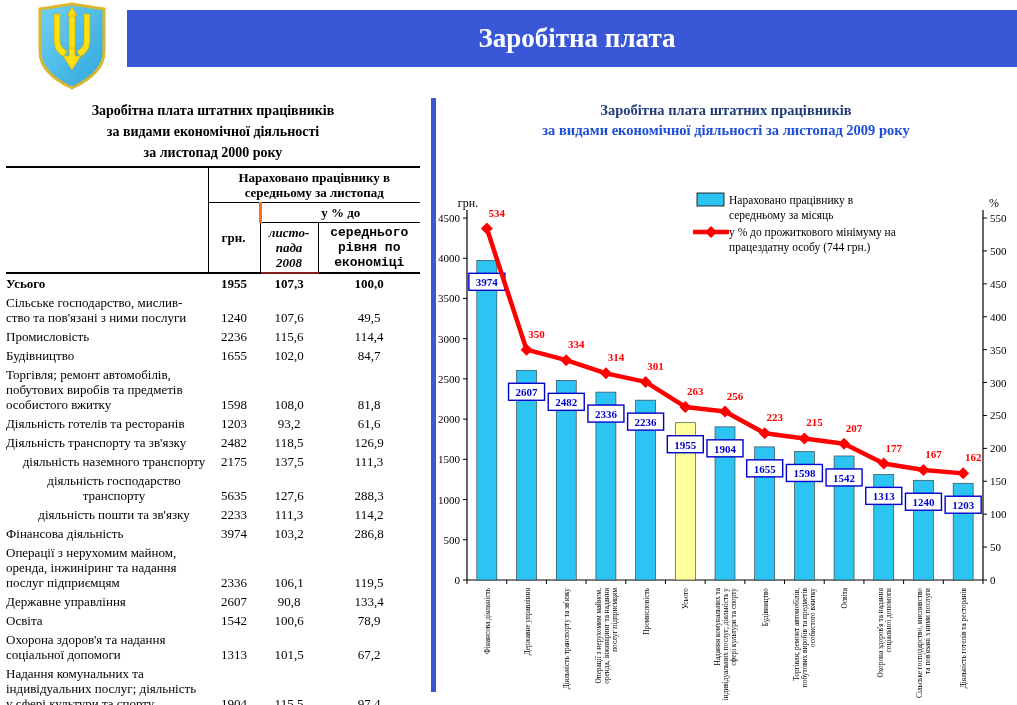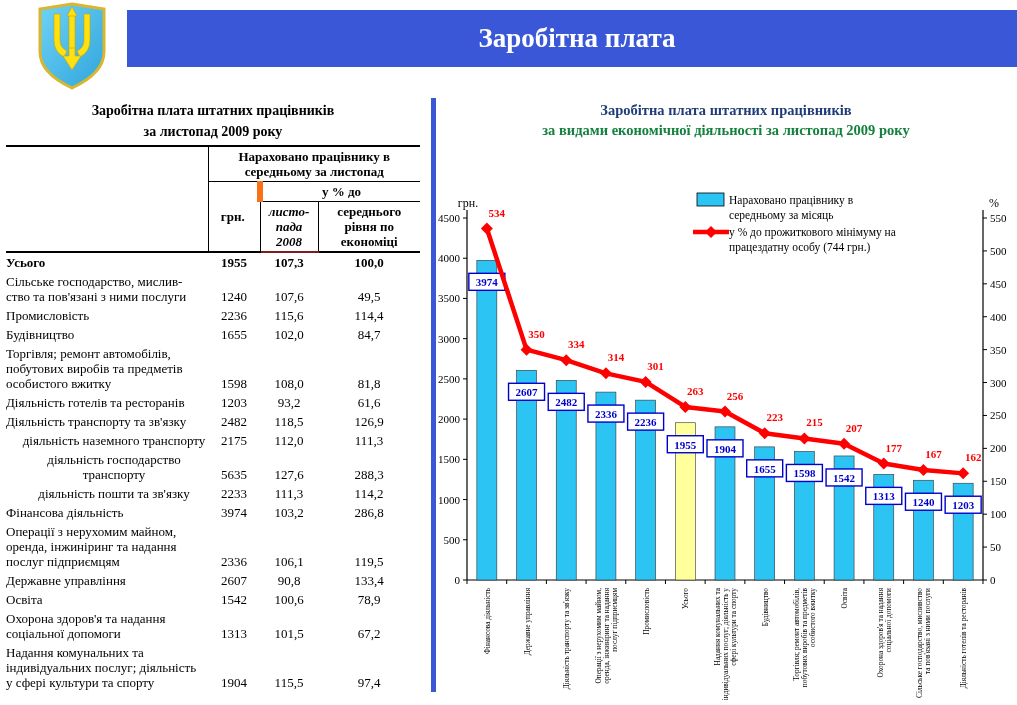--- a/index.html
+++ b/index.html
@@ -27,23 +27,23 @@
   #divider{position:absolute;left:431px;top:98px;width:5px;height:594px;}
   
   #table-panel{position:absolute;left:6px;top:100px;width:414px;}
   .table-title{font-size:14px;font-weight:bold;text-align:center;line-height:21px;}
   #wage-table{border-collapse:collapse;width:100%;margin-top:3px;font-size:13px;}
   #wage-table th{font-weight:bold;text-align:center;padding:2px 2px;line-height:15px;}
   .prewrap{white-space:pre-line;}
   th.c-label{border-top:2px solid #000;border-bottom:2px solid #000;border-right:1px solid #000;}
   th.c-group{border-top:2px solid #000;border-bottom:1px solid #000;}
   th.c-grn{border-right:1px solid #000;border-bottom:2px solid #000;}
-  th.c-pct{border-bottom:1px solid #000;border-left:6px solid #f97316;}
+  th.c-pct{border-bottom:1px solid #000;border-left:3px solid #f97316;}
   th.c-p2008{border-right:1px solid #000;border-bottom:2px solid #7f1d1d;font-style:italic;}
-  th.c-pavg{border-bottom:2px solid #000;}
+  th.c-pavg{border-bottom:2px solid #000;font-family:Liberation Mono, monospace;}
   #wage-table tbody td{vertical-align:bottom;padding:2px 0;line-height:15px;}
   #wage-table td.label{white-space:pre-line;text-align:left;}
   #wage-table td.label.indent{padding-left:14px;text-align:center;}
   #wage-table td.num{text-align:center;}
   #wage-table tr.bold{font-weight:bold;}
   
   #chart-panel{position:absolute;left:437px;top:100px;width:578px;height:605px;}
   .chart-title{text-align:center;font-size:14.5px;font-weight:bold;line-height:20px;}
   #chart-svg{position:absolute;left:0;top:88px;}
   #chart-svg text{font-family:"Liberation Serif","DejaVu Serif",serif;}
@@ -70,21 +70,22 @@
 
 <div id="banner" style="background: rgb(58, 87, 215);">
   <div id="banner-title">Заробітна плата</div>
   <div id="banner-page">22</div>
 </div>
 
 <div id="divider" style="background: rgb(58, 87, 215);"></div>
 
 <div id="table-panel">
   <div class="table-title">Заробітна плата штатних працівників</div>
-  <div class="table-title">за листопад 2009 року</div>
+  <div class="table-title">за видами економічної діяльності</div>
+  <div class="table-title">за листопад 2000 року</div>
 
   <table id="wage-table">
     <colgroup>
       <col style="width:202px">
         <col style="width:52px">
         <col style="width:58px">
         <col style="width:102px">
     </colgroup>
     <thead>
       <tr>
@@ -147,21 +148,21 @@
         </tr>
         <tr>
           <td class="label">Діяльність транспорту та зв'язку</td>
           <td class="num">2482</td>
           <td class="num">118,5</td>
           <td class="num">126,9</td>
         </tr>
         <tr>
           <td class="label indent">діяльність наземного транспорту</td>
           <td class="num">2175</td>
-          <td class="num">112,0</td>
+          <td class="num">137,5</td>
           <td class="num">111,3</td>
         </tr>
         <tr>
           <td class="label indent">діяльність господарство
 транспорту</td>
           <td class="num">5635</td>
           <td class="num">127,6</td>
           <td class="num">288,3</td>
         </tr>
         <tr>
@@ -210,21 +211,21 @@
           <td class="num">1904</td>
           <td class="num">115,5</td>
           <td class="num">97,4</td>
         </tr>
       </tbody>
   </table>
 </div>
 
 <div id="chart-panel">
   <div class="chart-title" style="color: rgb(31, 60, 120);">Заробітна плата штатних працівників</div>
-  <div class="chart-title" style="color: #15803d;">за видами економічної діяльності за листопад 2009 року</div>
+  <div class="chart-title" style="color: #1d4ed8;">за видами економічної діяльності за листопад 2009 року</div>
   <svg id="chart-svg" width="578" height="517" viewBox="0 0 578 517">
       <line x1="30" y1="22" x2="30" y2="392" stroke="#000" stroke-width="1.2"></line>
       <line x1="546" y1="22" x2="546" y2="392" stroke="#000" stroke-width="1.2"></line>
       <line x1="30" y1="392" x2="546" y2="392" stroke="#000" stroke-width="1.2"></line>
       <line x1="26" y1="392" x2="30" y2="392" stroke="#000" stroke-width="1"></line>
       <text x="23" y="396" text-anchor="end" font-size="11">0</text>
       <line x1="26" y1="351.77777777777777" x2="30" y2="351.77777777777777" stroke="#000" stroke-width="1"></line>
       <text x="23" y="355.77777777777777" text-anchor="end" font-size="11">500</text>
       <line x1="26" y1="311.55555555555554" x2="30" y2="311.55555555555554" stroke="#000" stroke-width="1"></line>
       <text x="23" y="315.55555555555554" text-anchor="end" font-size="11">1000</text>

